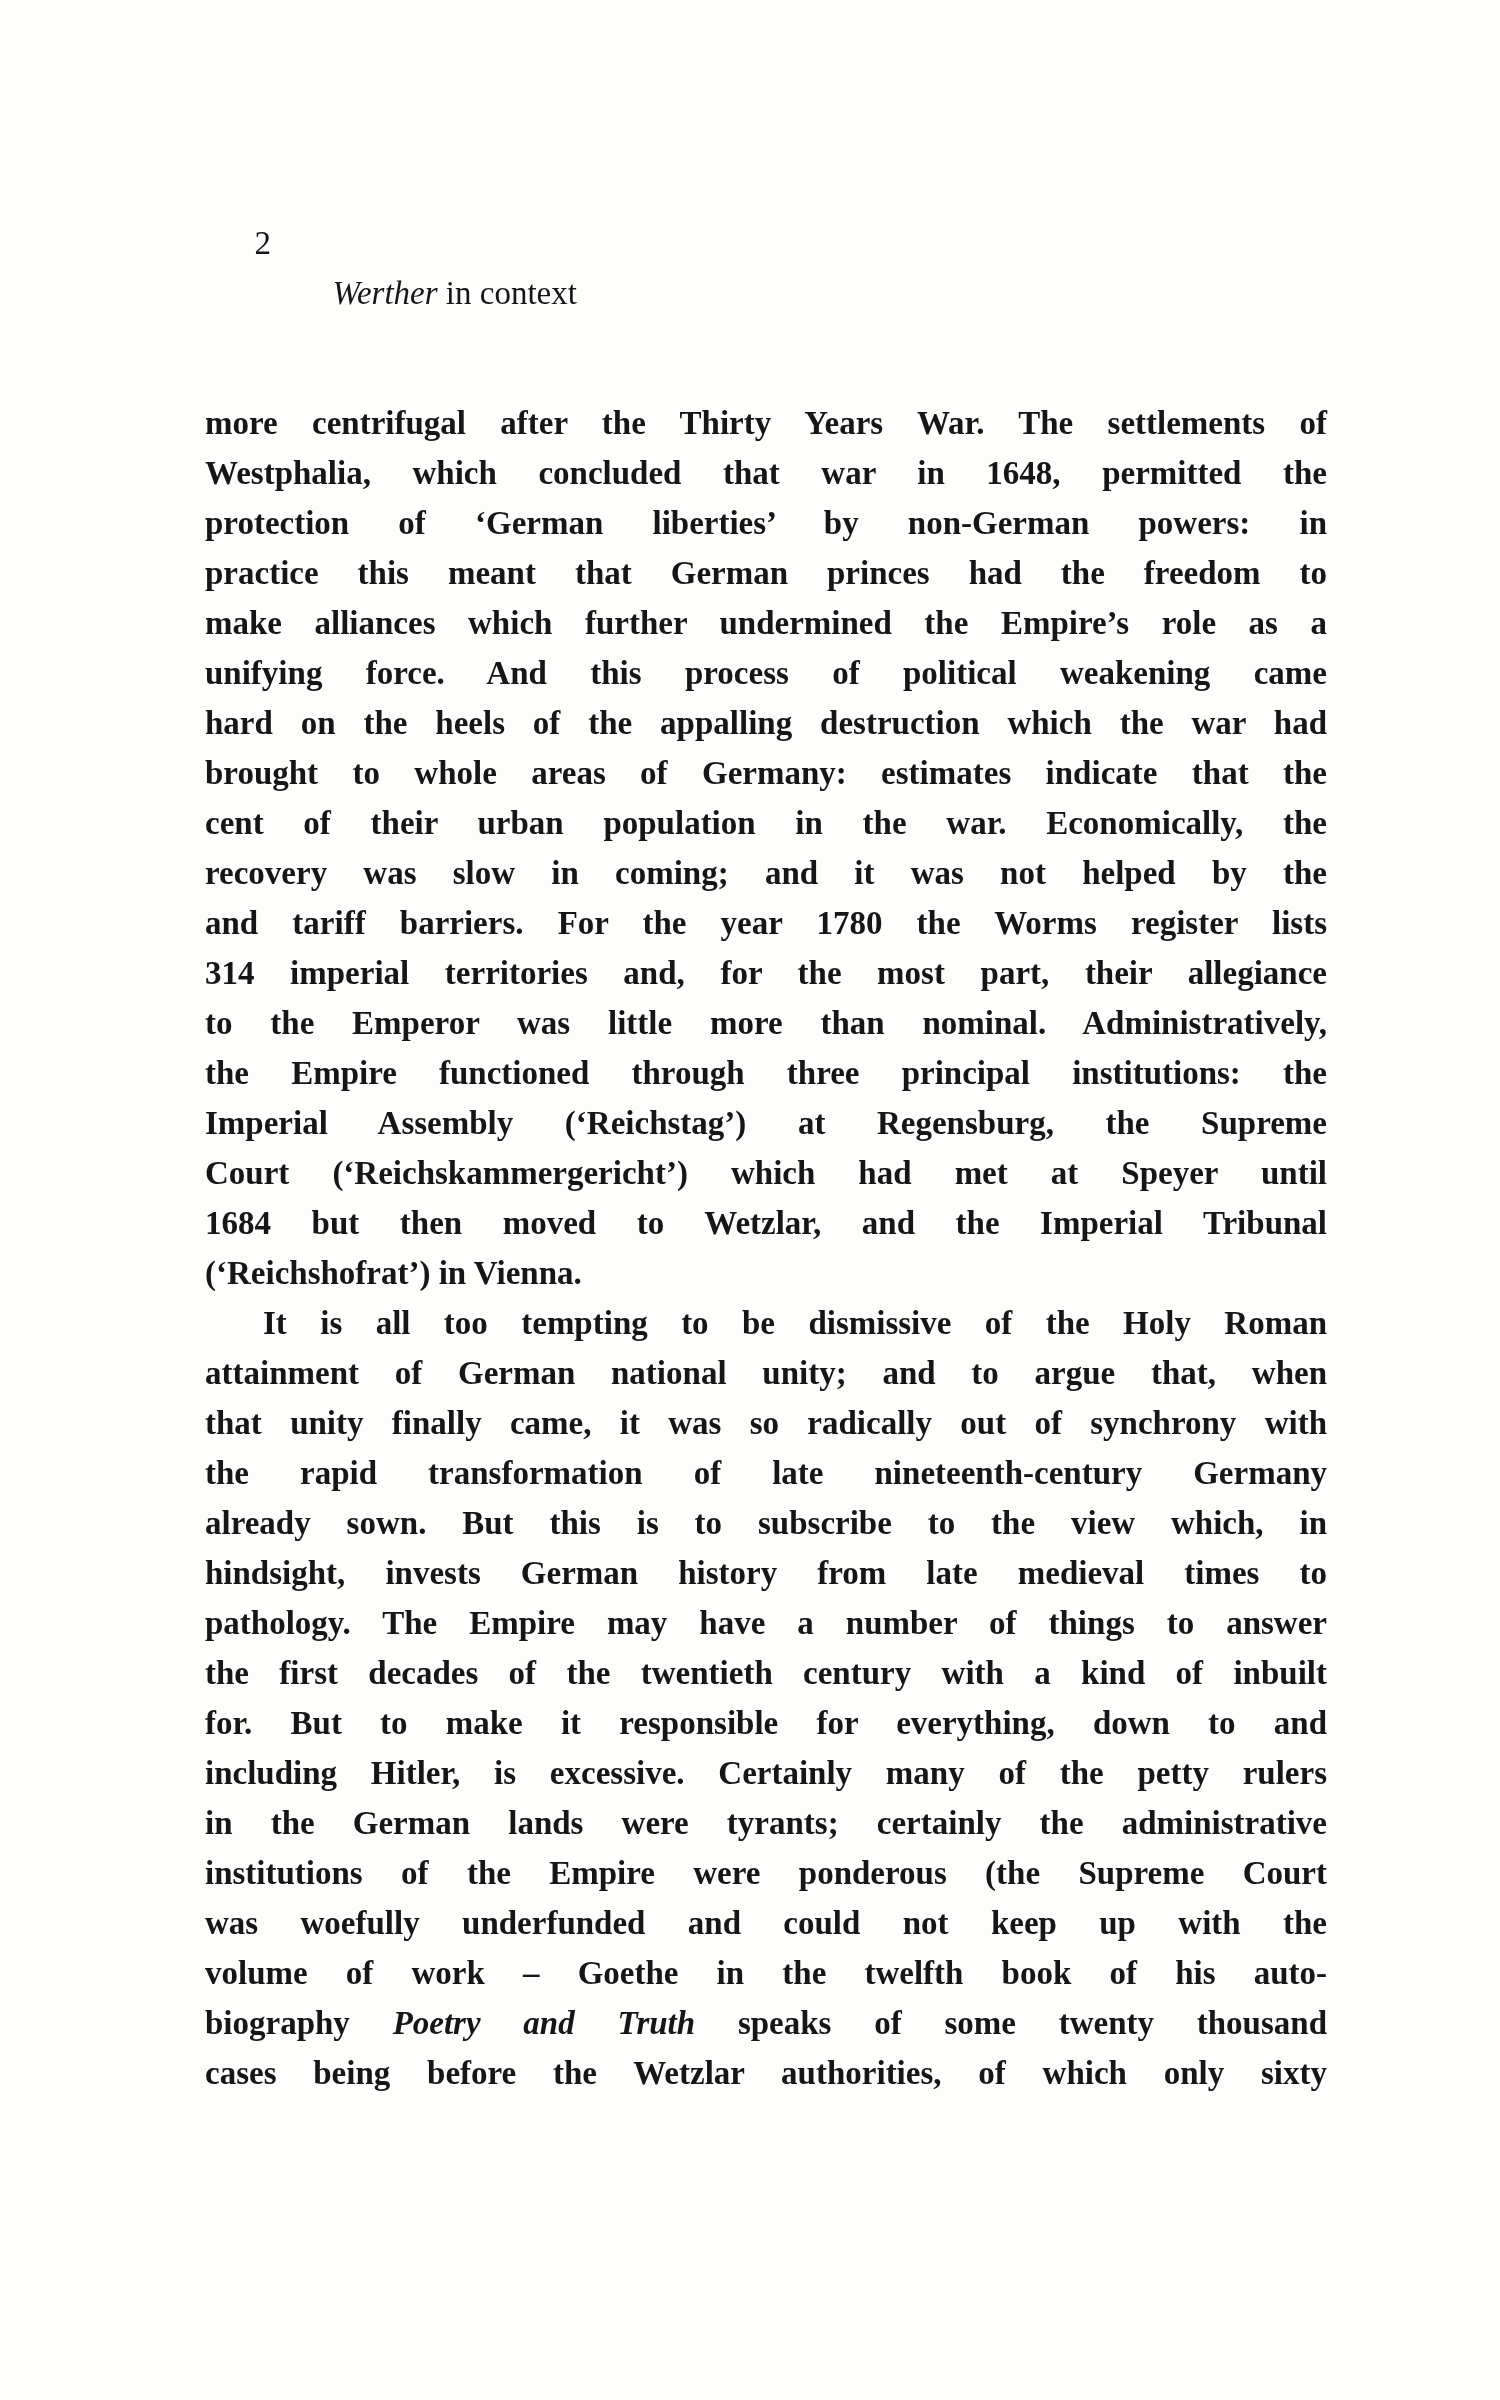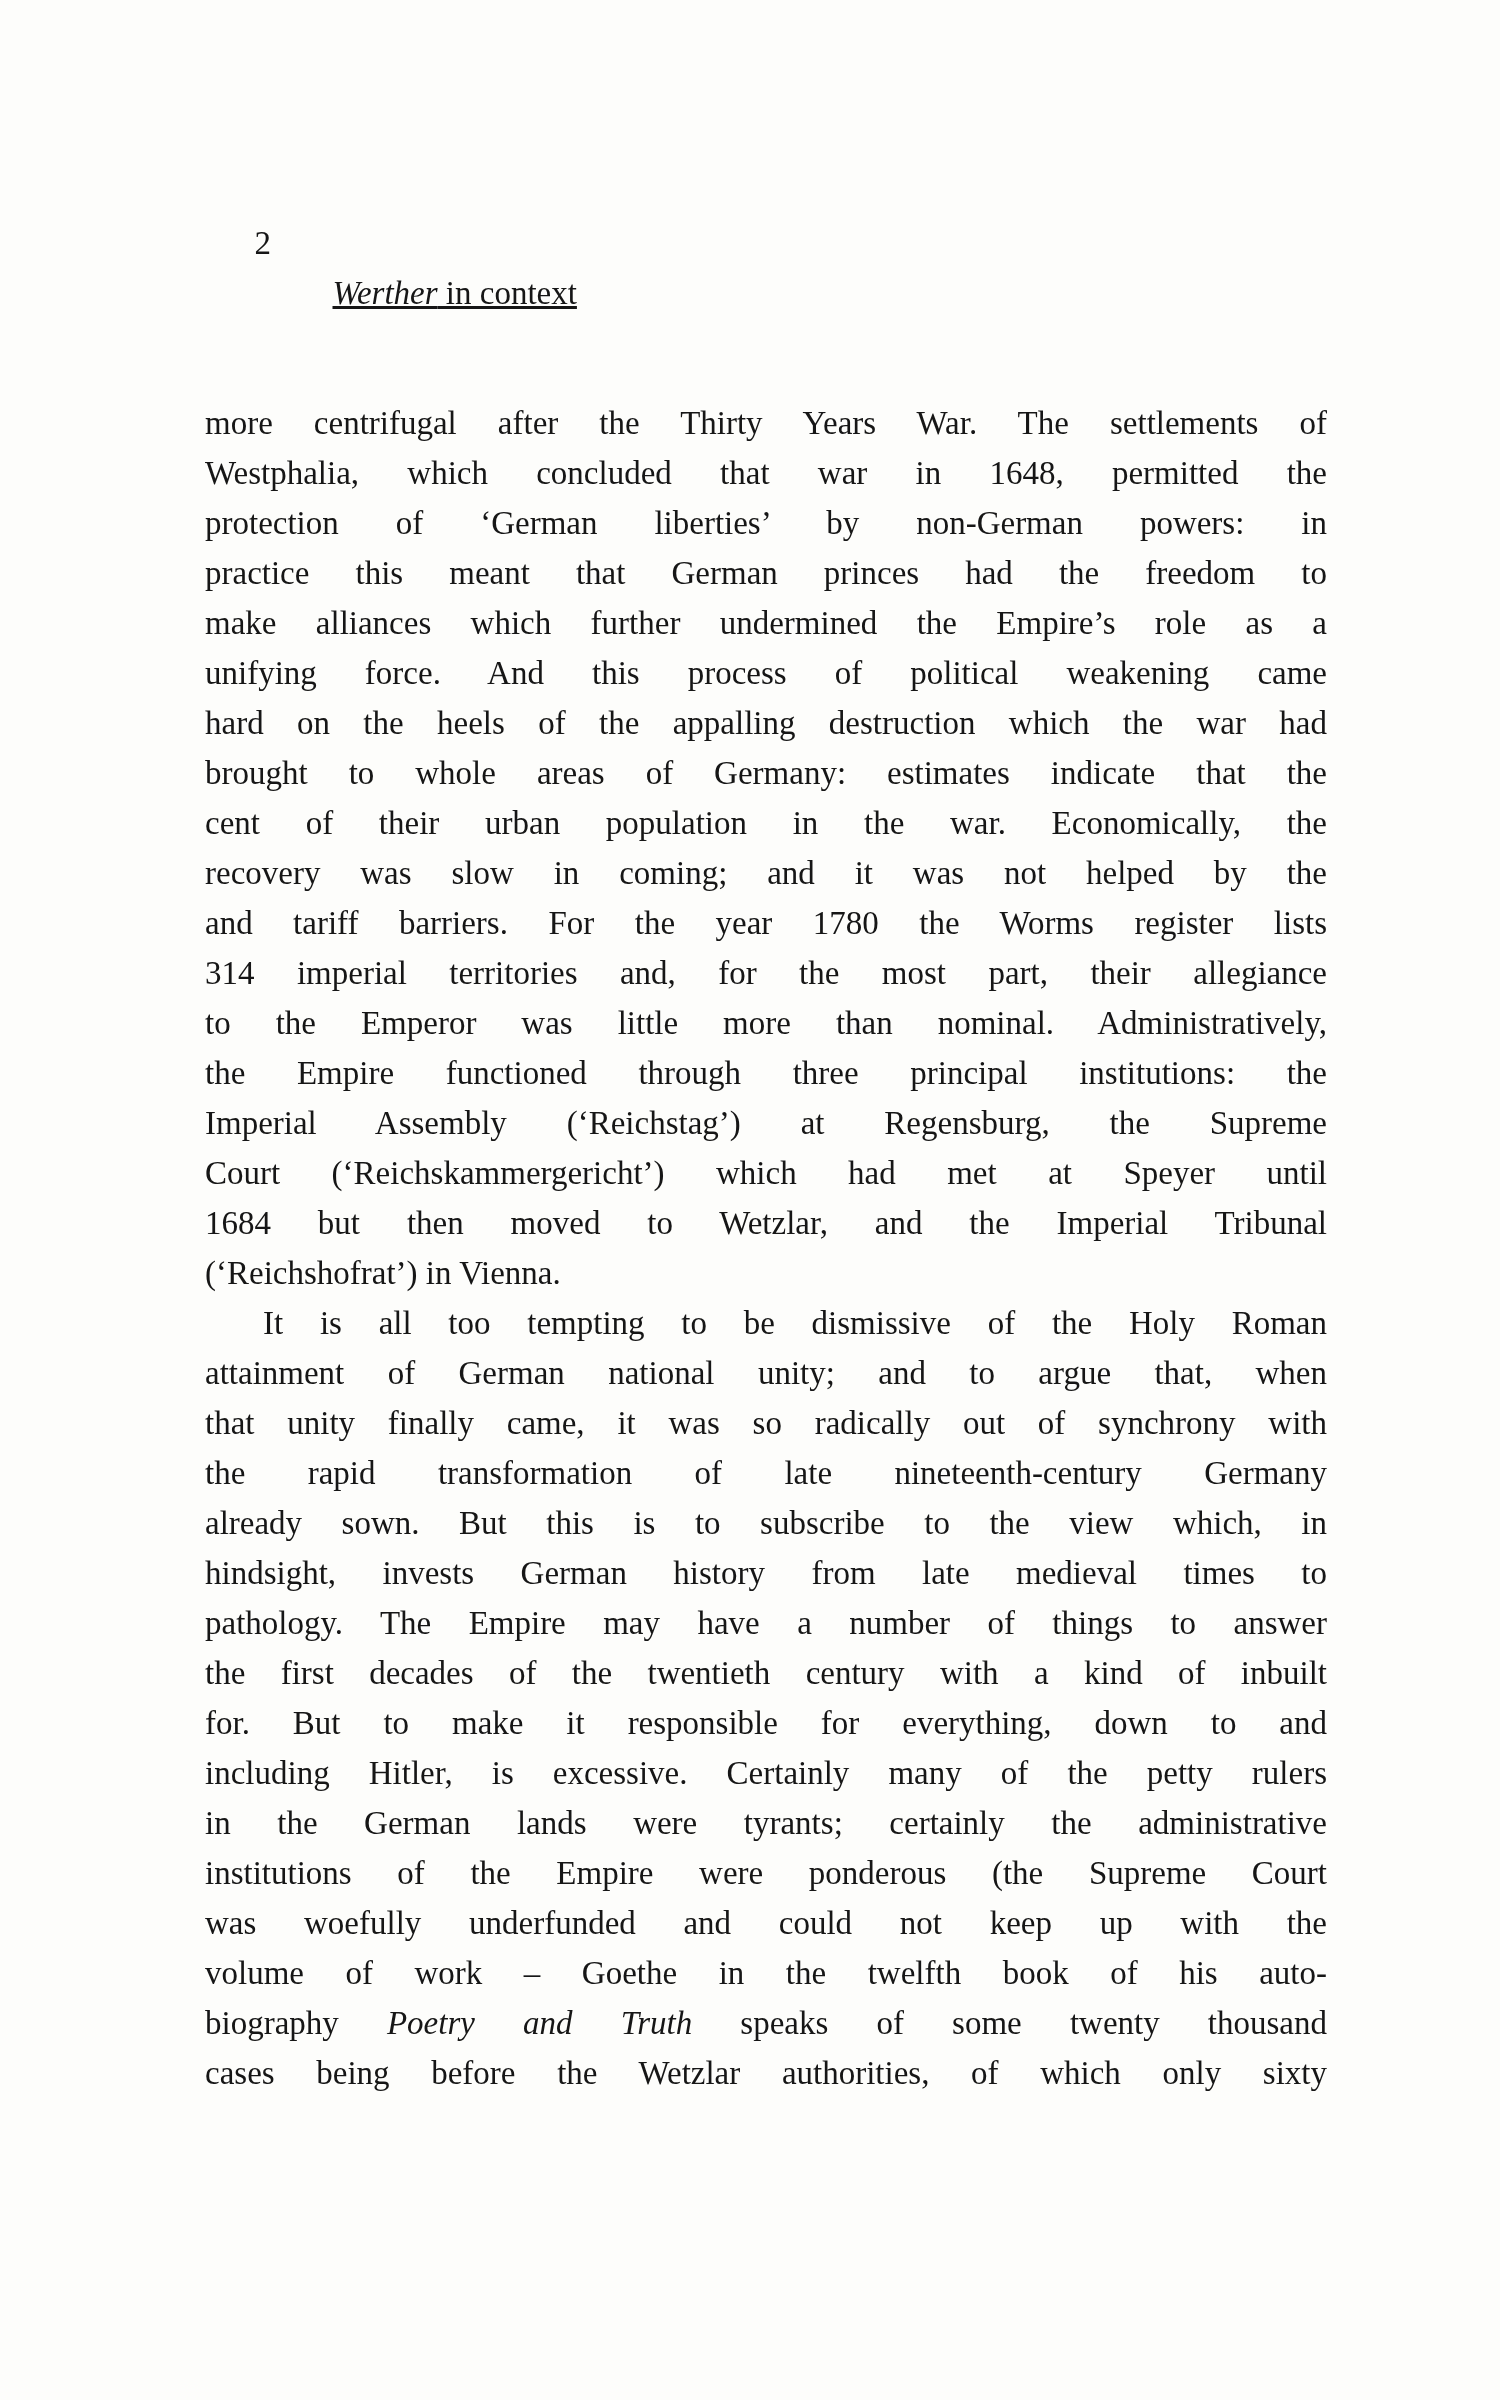--- a/index.html
+++ b/index.html
@@ -21,31 +21,32 @@
     left: 205px;
     top: 168px;
     width: 1122px;
   }
   .header {
     font-size: 33px;
     line-height: 50px;
     white-space: pre;
   }
   .pgnum { display: inline-block; }
-  .rtitle { display: inline-block; margin-left: 78px; text-decoration: underline; }
+  .rtitle { display: inline-block; margin-left: 78px; }
   .it { font-style: italic; }
   .body {
     margin-top: 30px;
     font-size: 33px;
     line-height: 50px;
   }
   .para { margin: 0; }
   .line {
     text-align: justify;
     text-align-last: justify;
+    font-weight: bold;
   }
   .line.last {
     text-align-last: left;
   }
   .para.indent .line:first-child {
     text-indent: 58px;
   }
 </style>
 </head>
 <body style="background: rgb(253, 253, 251);">

